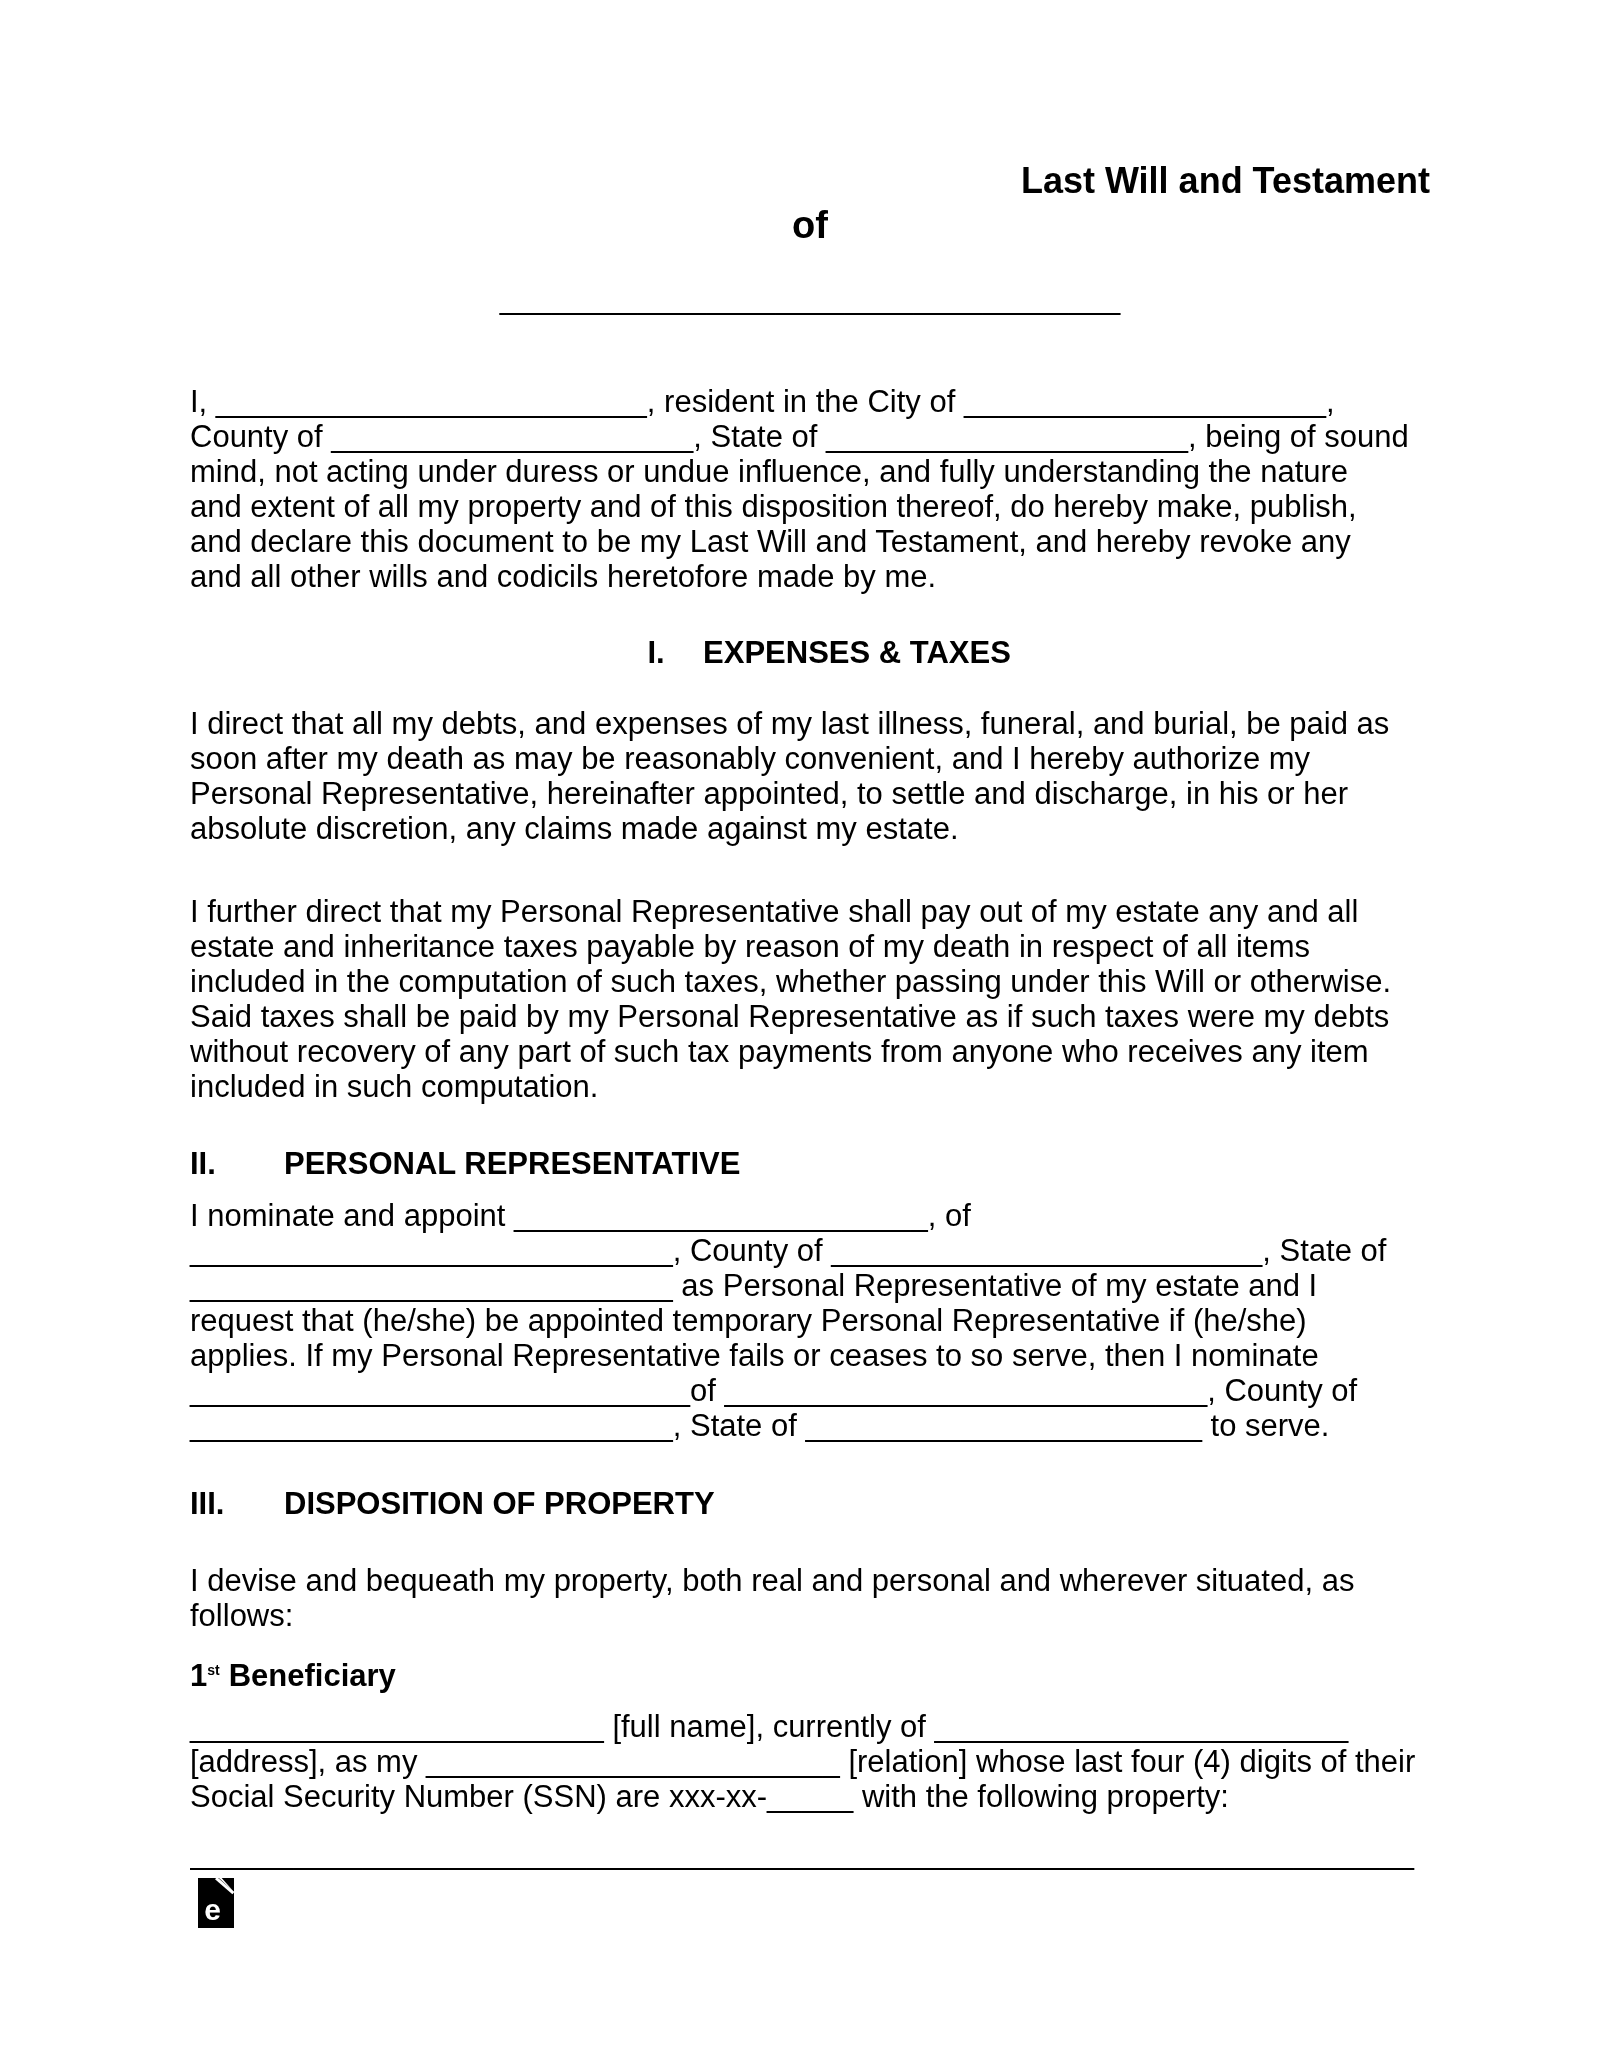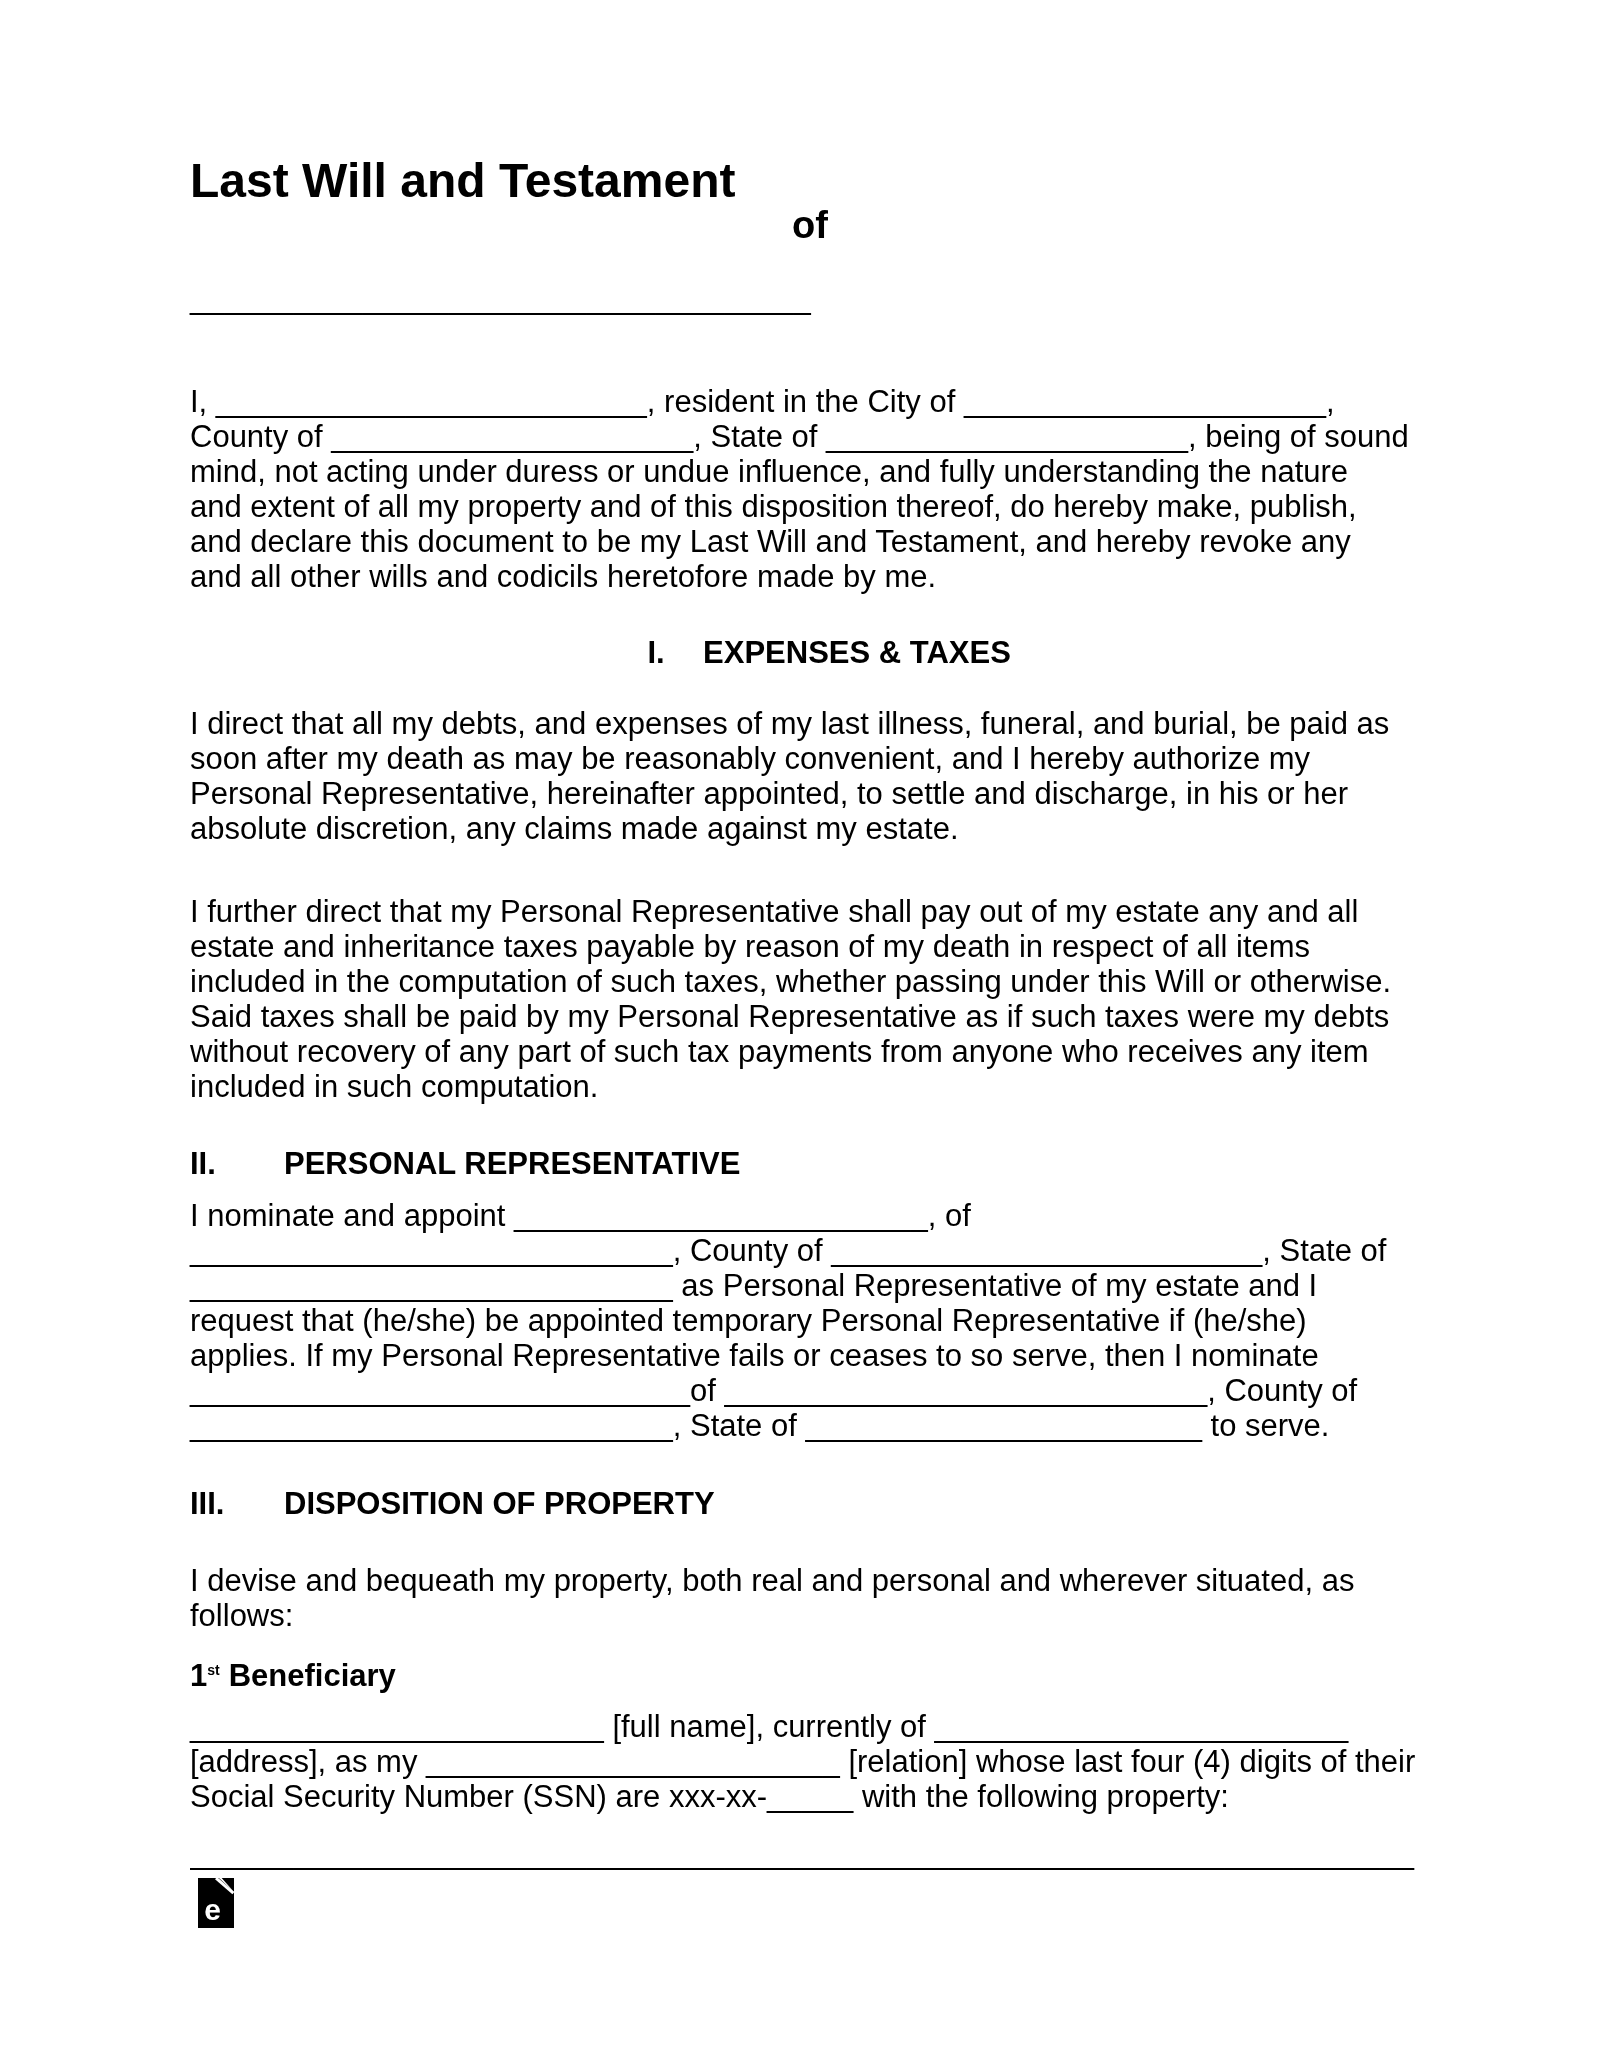--- a/index.html
+++ b/index.html
@@ -10,38 +10,38 @@
     color: #000000;
     font-family: "Liberation Sans", sans-serif;
     overflow: hidden;
   }
   .page {
     box-sizing: content-box;
     width: 1240px;
     padding: 153px 170px 0 190px;
   }
   .doc-title {
-    font-size: 48px;
+    font-size: 36px;
     font-weight: bold;
     line-height: 55px;
-    text-align: left;
+    text-align: right;
     white-space: pre;
   }
   .doc-subtitle {
     font-size: 38px;
     font-weight: bold;
     line-height: 35px;
     text-align: center;
     margin-top: 0;
     white-space: pre;
   }
   .name-line {
     font-size: 31px;
     line-height: 35px;
-    text-align: left;
+    text-align: center;
     margin-top: 38px;
     white-space: pre;
   }
   .para {
     font-size: 31px;
     line-height: 35px;
     white-space: pre;
     overflow: visible;
   }
   .intro-para     { margin-top: 68px; }

